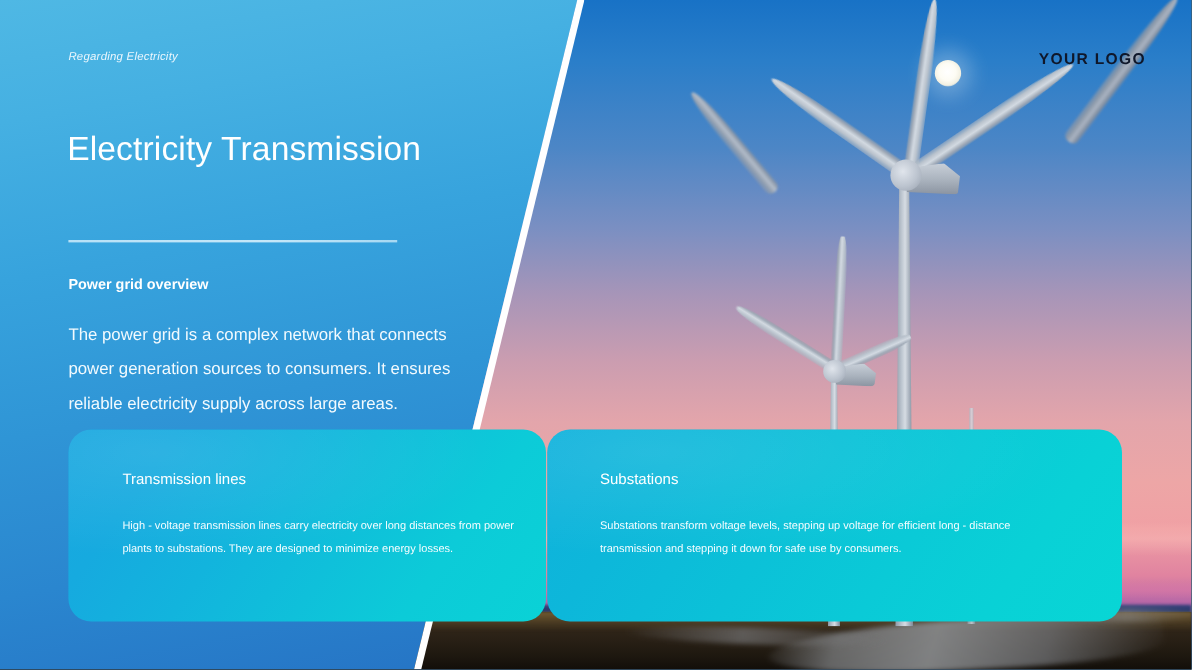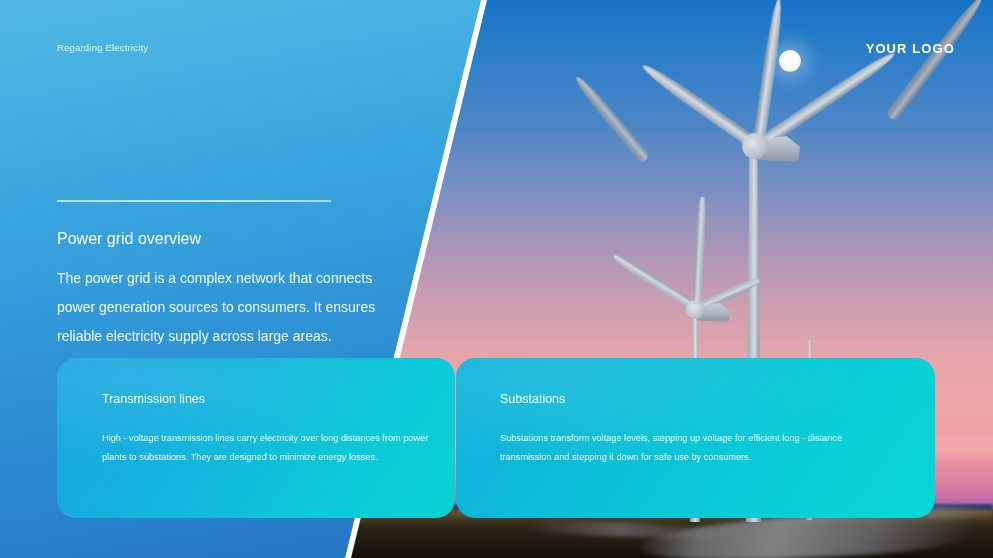--- a/index.html
+++ b/index.html
@@ -170,44 +170,44 @@
   }
   .diag-line{
     position:absolute; left:0; top:0; width:100%; height:100%;
     background:#ffffff;
     clip-path:polygon(481px 0, 487px 0, 351px 100%, 345px 100%);
   }
 
   
   .eyebrow{
     position:absolute; left:57px; top:42px;
-    font-size:9.5px; color:#eaf6fd; letter-spacing:.2px; font-weight:400;
+    font-size:9.5px; color:#eaf6fd; letter-spacing:.2px; font-weight:400;font-style:italic;
   }
   .title{
     position:absolute; left:56px; top:108px;
     font-size:28px; color:#ffffff; font-weight:400; letter-spacing:.1px;
     white-space:nowrap;
   }
   .divider{
     position:absolute; left:57px; top:200px; width:274px; height:2px;
     background:linear-gradient(90deg, rgba(190,228,248,.95) 0%, rgba(205,235,250,.95) 60%, rgba(205,235,250,.75) 100%);
   }
   .subhead{
     position:absolute; left:57px; top:230px;
-    font-size:16px; color:#ffffff; font-weight:400;
+    font-size:12px; color:#ffffff; font-weight:700;
   }
   .body{
     position:absolute; left:57px; top:264px; width:320px;
     font-size:14px; color:#f2fafe; line-height:2.06; font-weight:400;
   }
 
   
   .logo{
     position:absolute; right:38px; top:41px;
-    font-size:13px; color:#ffffff; font-weight:700; letter-spacing:1.1px;text-align:right;
+    font-size:13px; color:#0f172a; font-weight:700; letter-spacing:1.1px;text-align:right;
   }
 
   
   .card{
     position:absolute; border-radius:19px; overflow:hidden;
   }
   .card-a{
     left:57px; top:358px; width:398px; height:160px;
     background:linear-gradient(125deg,
        #1aa7e0 0%, #16aadf 18%, #12b4dd 38%, #0fc0da 58%, #0ccbd8 76%, #0ad2d6 100%);
@@ -270,20 +270,21 @@
 
     <div class="tower t3-tower"></div>
     <div class="tr-b"></div>
     <div class="tl-b"></div>
   </div>
 
   <div class="left-panel"></div>
   <div class="diag-line"></div>
 
   <div class="eyebrow">Regarding Electricity</div>
+  <div class="title">Electricity Transmission</div>
   <div class="divider"></div>
   <div class="subhead">Power grid overview</div>
   <div class="body">The power grid is a complex network that connects power generation sources to consumers. It ensures reliable electricity supply across large areas.</div>
 
   <div class="logo">YOUR LOGO</div>
 
   <div class="card card-a">
     <div class="card-title">Transmission lines</div>
     <div class="card-body">High - voltage transmission lines carry electricity over long distances from power plants to substations. They are designed to minimize energy losses.</div>
   </div>

